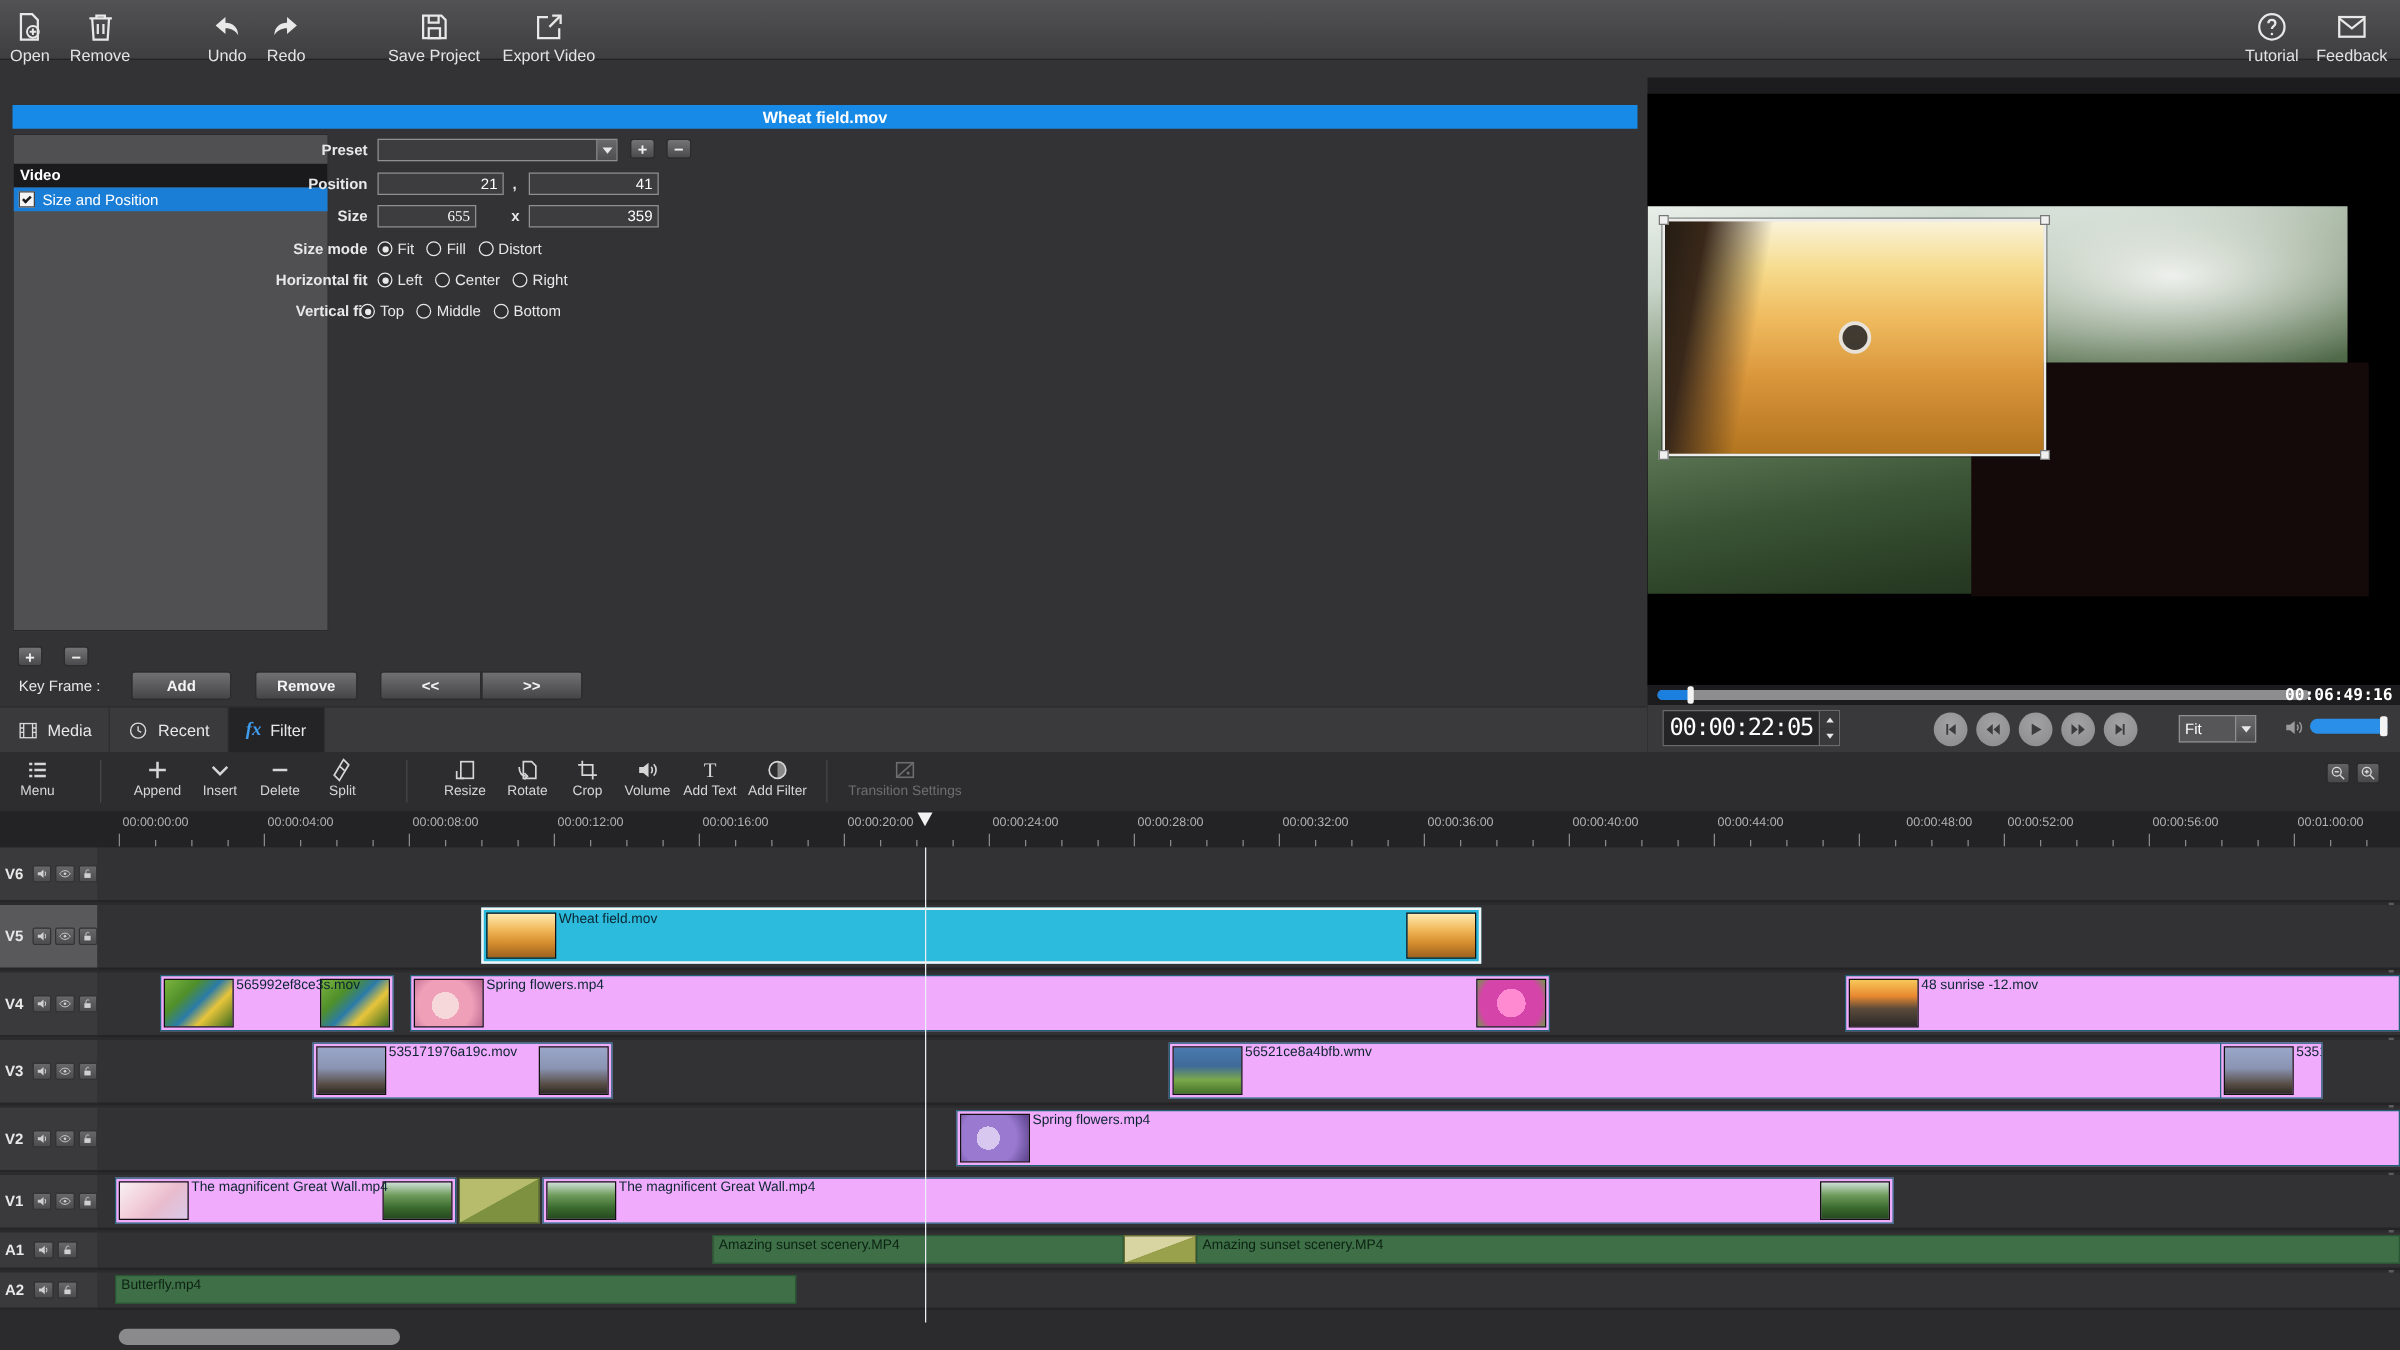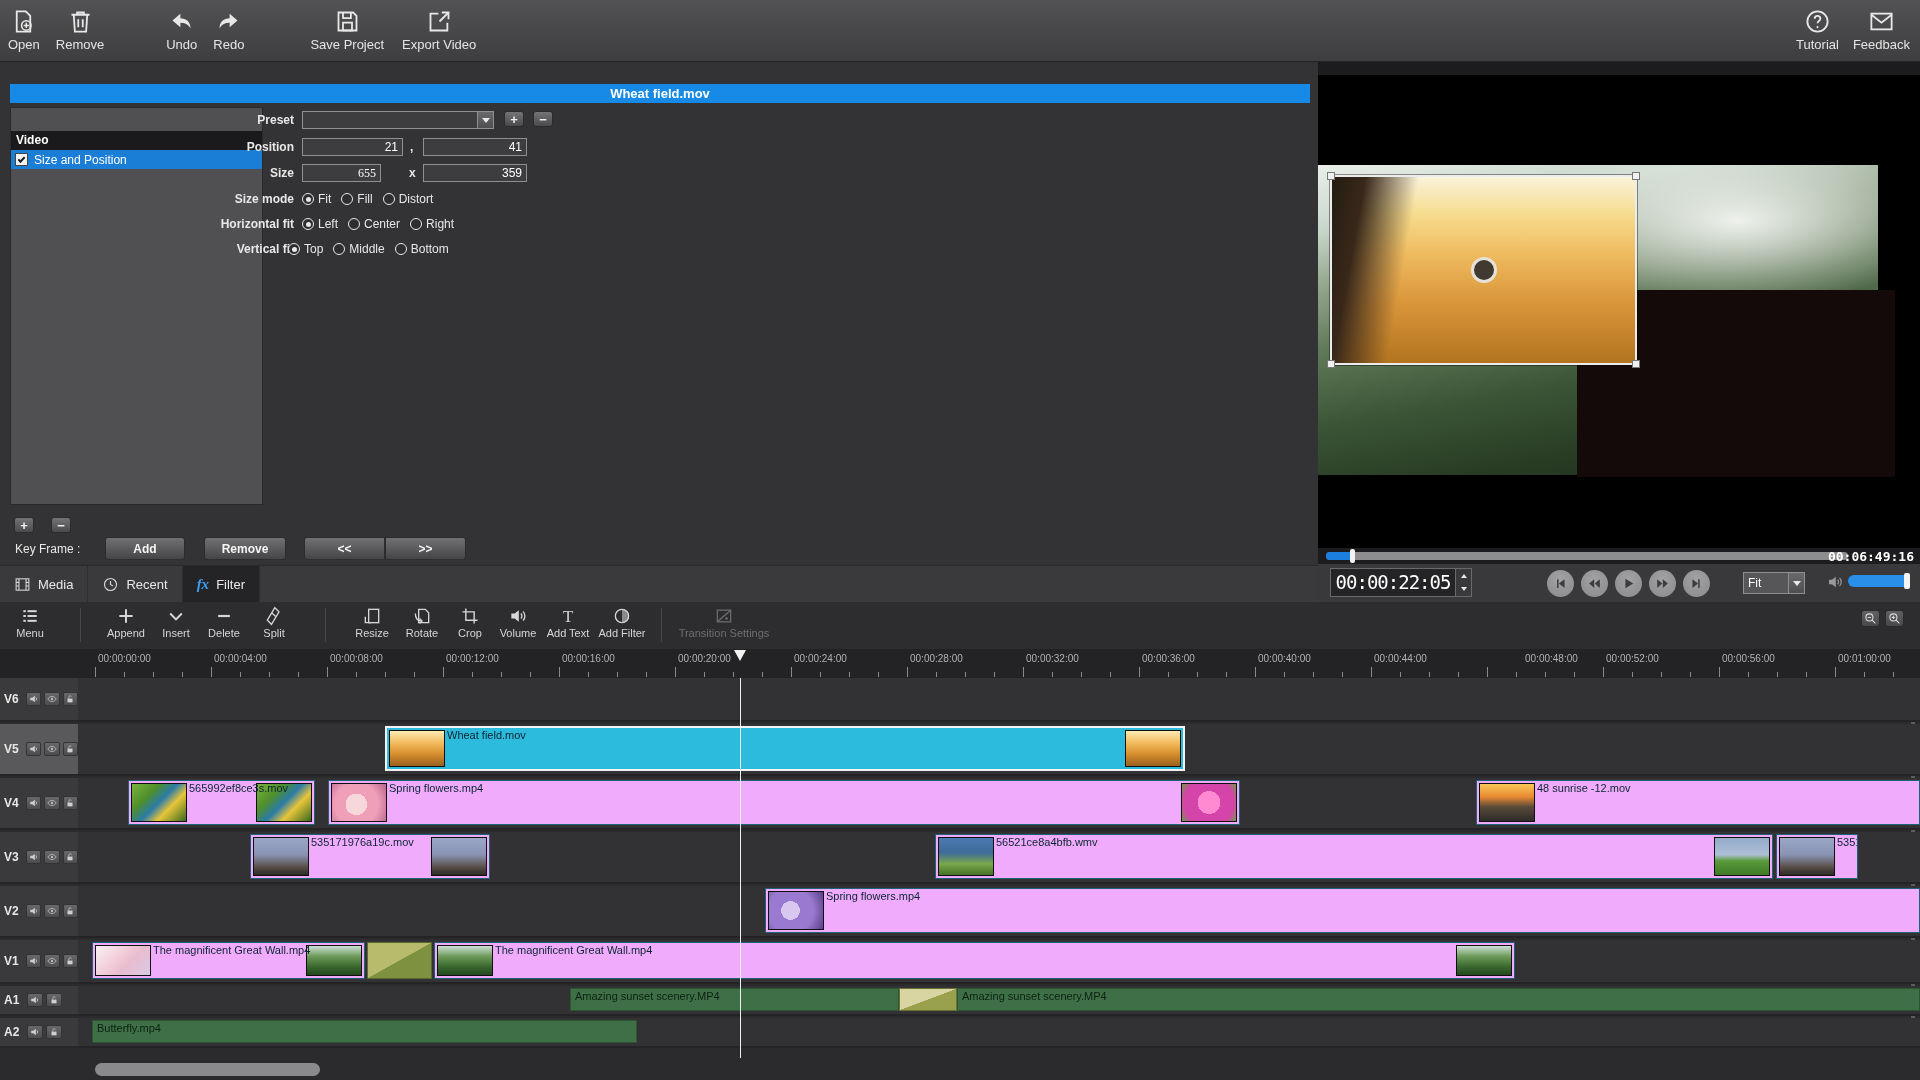--- a/index.html
+++ b/index.html
@@ -1,20 +1,20 @@
 <!DOCTYPE html>
 <html><head>
 <meta charset="utf-8">
 <style>
   * { box-sizing: border-box; margin: 0; padding: 0; }
   html,body { width:1920px; height:1080px; background:#2b2b2d; font-family:"Liberation Sans",sans-serif; overflow:hidden; }
   #app { position:relative; width:1920px; height:1080px; background:#333335; }
 
   
-  #topbar { position:absolute; left:0; top:0; width:1920px; height:62px;
+  #topbar { position:absolute; left:0; top:0; width:1920px; height:48px;
     background:linear-gradient(#525254,#3e3e40); border-bottom:1px solid #232325; display:flex; align-items:flex-start; }
   .tb-item { display:flex; flex-direction:column; align-items:center; margin-top:8px; color:#e4e4e4; cursor:default; }
   .tb-item .ticon { width:27px; height:27px; color:#e8e8e8; }
   .tb-item .ticon svg { width:100%; height:100%; }
   .tb-item .tlabel { font-size:13px; margin-top:2px; white-space:nowrap; }
   #topbar-spacer { flex:1; }
 
   
   #main { position:absolute; left:0; top:62px; width:1920px; height:540px; }
   #filter-pane { position:absolute; left:0; top:0; width:1318px; height:540px; background:#333335; }
@@ -737,21 +737,21 @@
               <path d="M9 11V8a3.5 3.5 0 0 1 6.5-1.8"></path>
             </svg>
           </span>
         </div>
         <div class="trk-row" style="top: 154px; height: 52px;">
           <div class="clip video" style="left: 172px; width: 240px; height: 45px;">
             <span class="thumb start th-eagle"></span>
             <span class="thumb end th-eagle"></span>
             <span class="clip-label" style="left: 60px;">535171976a19c.mov</span>
           </div>
-          <div class="clip video" style="left: 857px; width: 838px; height: 45px;">
+          <div class="clip video" style="left: 857px; width: 922px; height: 45px;">
             <span class="thumb start th-horses"></span>
             <span class="thumb end th-birdgrass"></span>
             <span class="clip-label" style="left: 60px;">56521ce8a4bfb.wmv</span>
           </div>
           <div class="clip video" style="left: 1698px; width: 82px; height: 45px;">
             <span class="thumb start th-eagle"></span>
             <span class="clip-label" style="left: 60px;">535171976a19c.mov</span>
           </div>
         </div>
         <div class="trk-header" style="top: 208px; height: 52px;">

